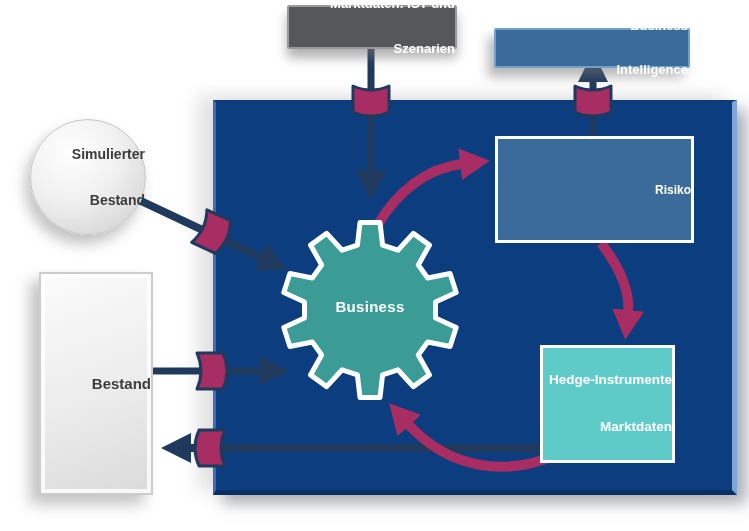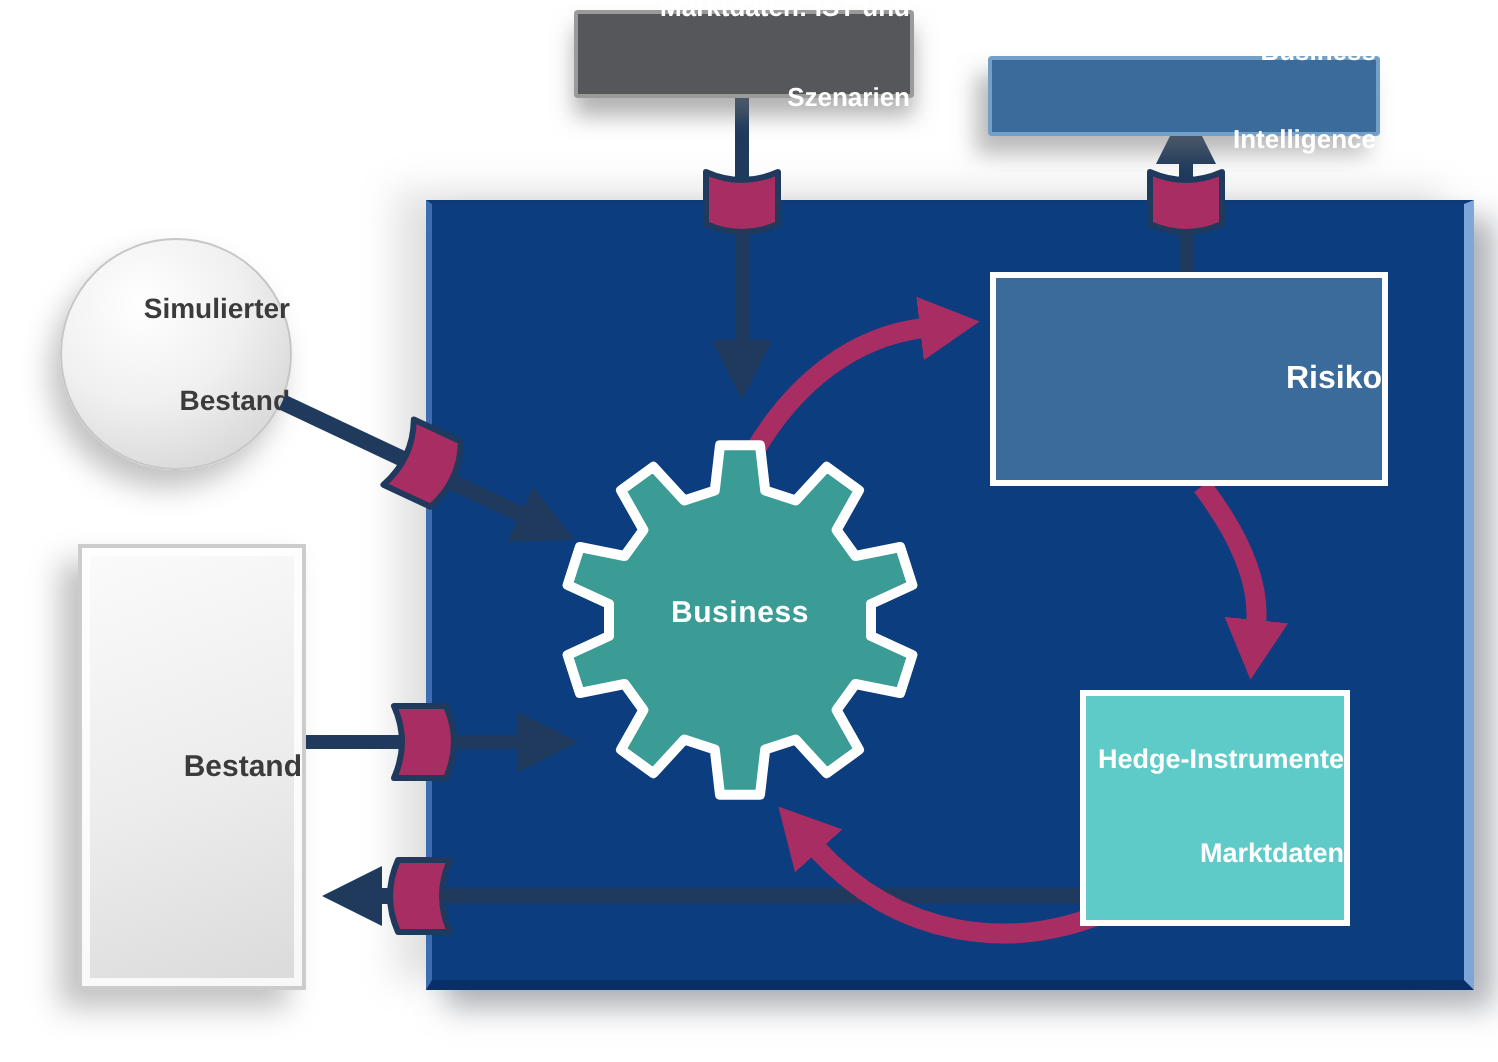--- a/index.html
+++ b/index.html
@@ -53,21 +53,21 @@
     border:2px solid #cccccc;
     box-shadow:inset 0 0 0 4px rgba(255,255,255,.8), -9px 9px 14px rgba(120,120,120,.45);
     color:#3b3b3b;font-size:15px;
     z-index:2;
   }
 
   
   .risiko{
     left:495px;top:136px;width:199px;height:107px;
     background:#3A6B9B;border:3px solid #ffffff;
-    color:#fff;font-size:16px;
+    color:#fff;font-size:12px;
     z-index:4;
   }
   .hedge{
     left:540px;top:345px;width:135px;height:118px;
     background:#5FCBC8;border:3px solid #ffffff;
     color:#fff;font-size:13.5px;line-height:1.4;
     z-index:4;
   }
   .gear-label{
     left:300px;top:298px;width:140px;

